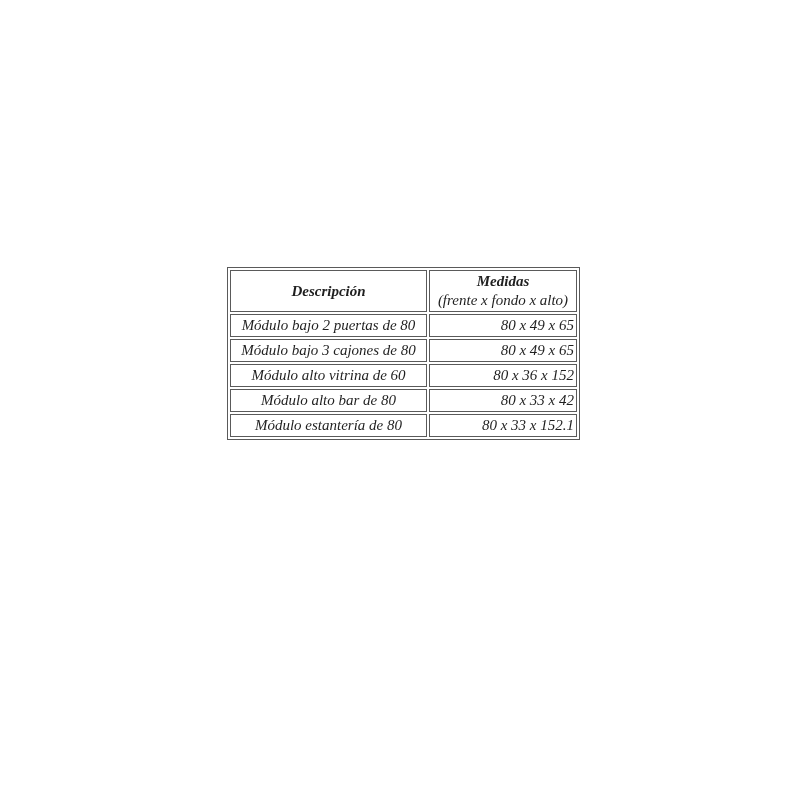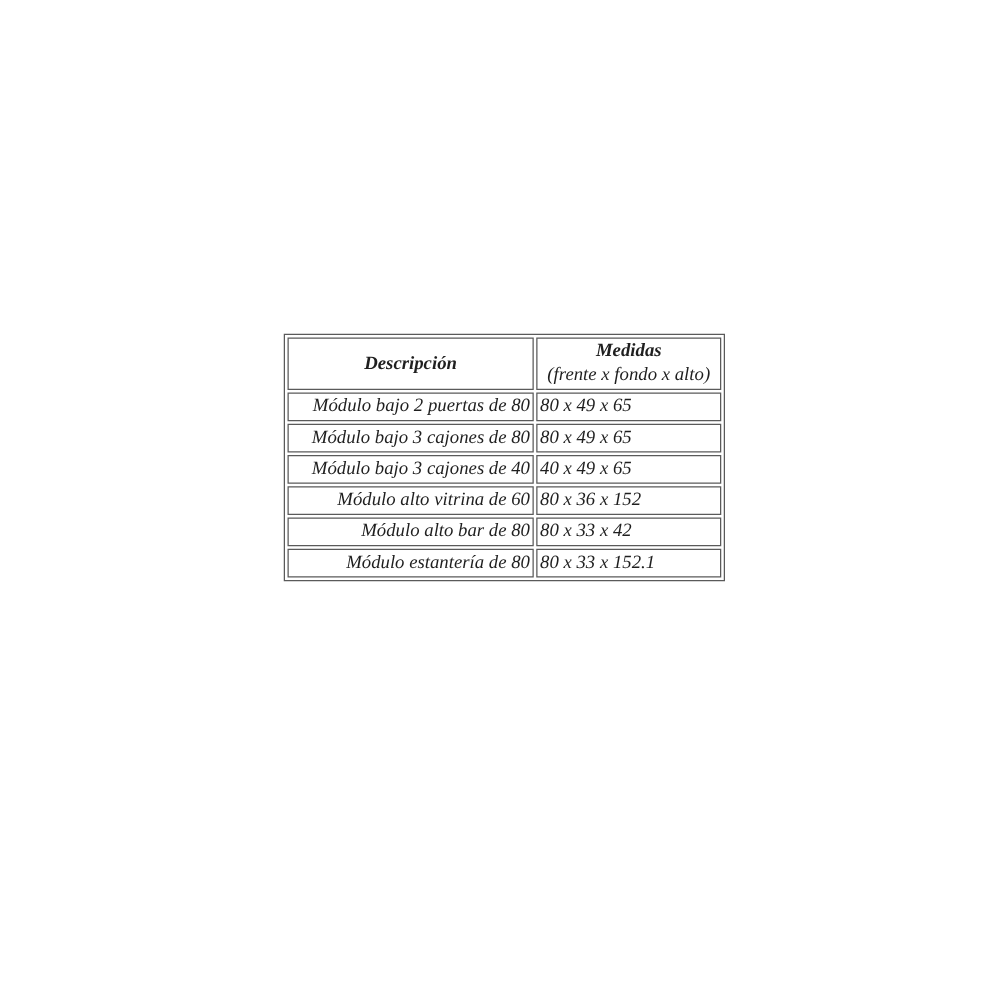--- a/index.html
+++ b/index.html
@@ -39,26 +39,26 @@
     height: 40px;
     text-align: center;
     font-weight: bold;
   }
   th .sub {
     font-weight: normal;
   }
   td.desc {
     width: 191px;
     height: 21px;
-    text-align: right;
+    text-align: center;
   }
   td.meas {
     width: 142px;
     height: 21px;
-    text-align: left;
+    text-align: right;
   }
   th.col-desc { width: 191px; }
   th.col-meas { width: 142px; }
 </style>
 </head>
 <body>
 
 <div class="canvas">
   <table class="spec-table">
     <thead>
@@ -73,24 +73,20 @@
     <tbody>
       <tr>
         <td class="desc">Módulo bajo 2 puertas de 80</td>
         <td class="meas">80 x 49 x 65</td>
       </tr>
       <tr>
         <td class="desc">Módulo bajo 3 cajones de 80</td>
         <td class="meas">80 x 49 x 65</td>
       </tr>
       <tr>
-        <td class="desc">Módulo bajo 3 cajones de 40</td>
-        <td class="meas">40 x 49 x 65</td>
-      </tr>
-      <tr>
         <td class="desc">Módulo alto vitrina de 60</td>
         <td class="meas">80 x 36 x 152</td>
       </tr>
       <tr>
         <td class="desc">Módulo alto bar de 80</td>
         <td class="meas">80 x 33 x 42</td>
       </tr>
       <tr>
         <td class="desc">Módulo estantería de 80</td>
         <td class="meas">80 x 33 x 152.1</td>

